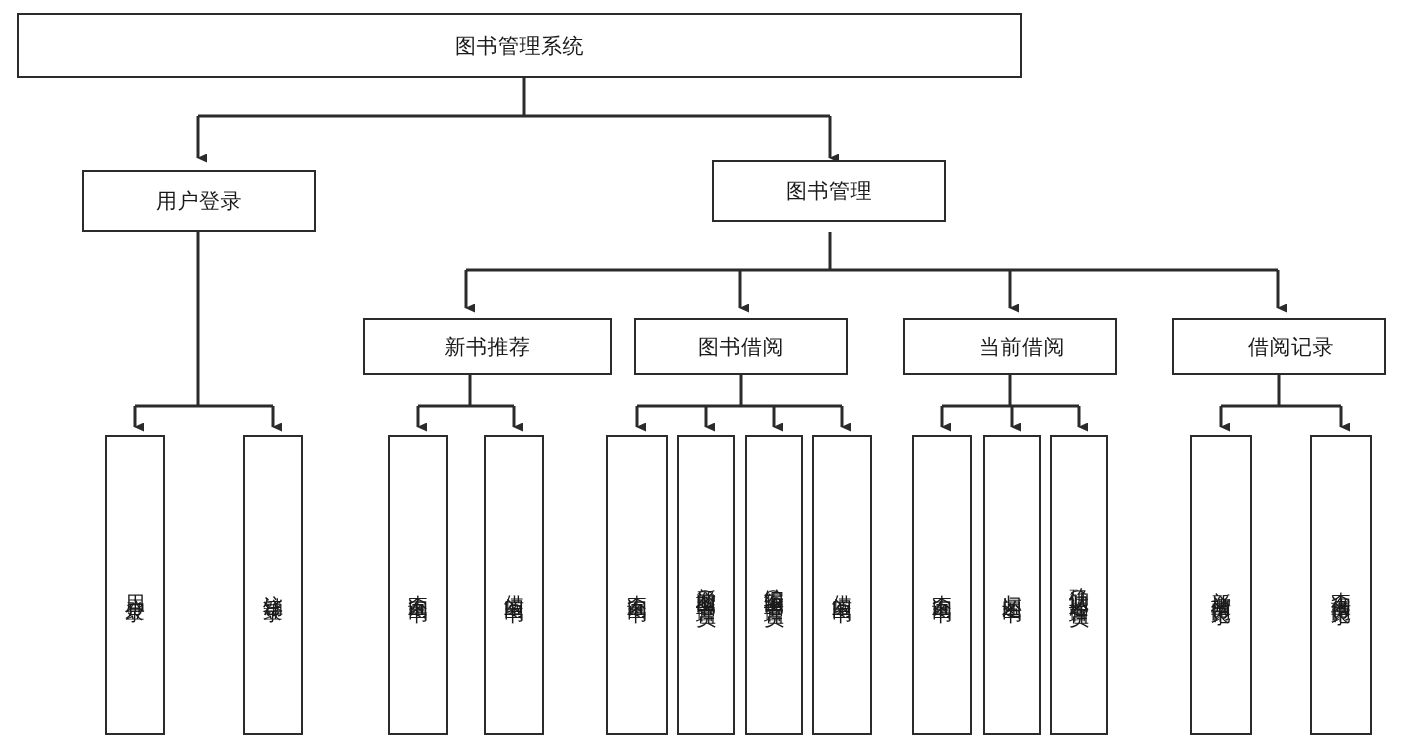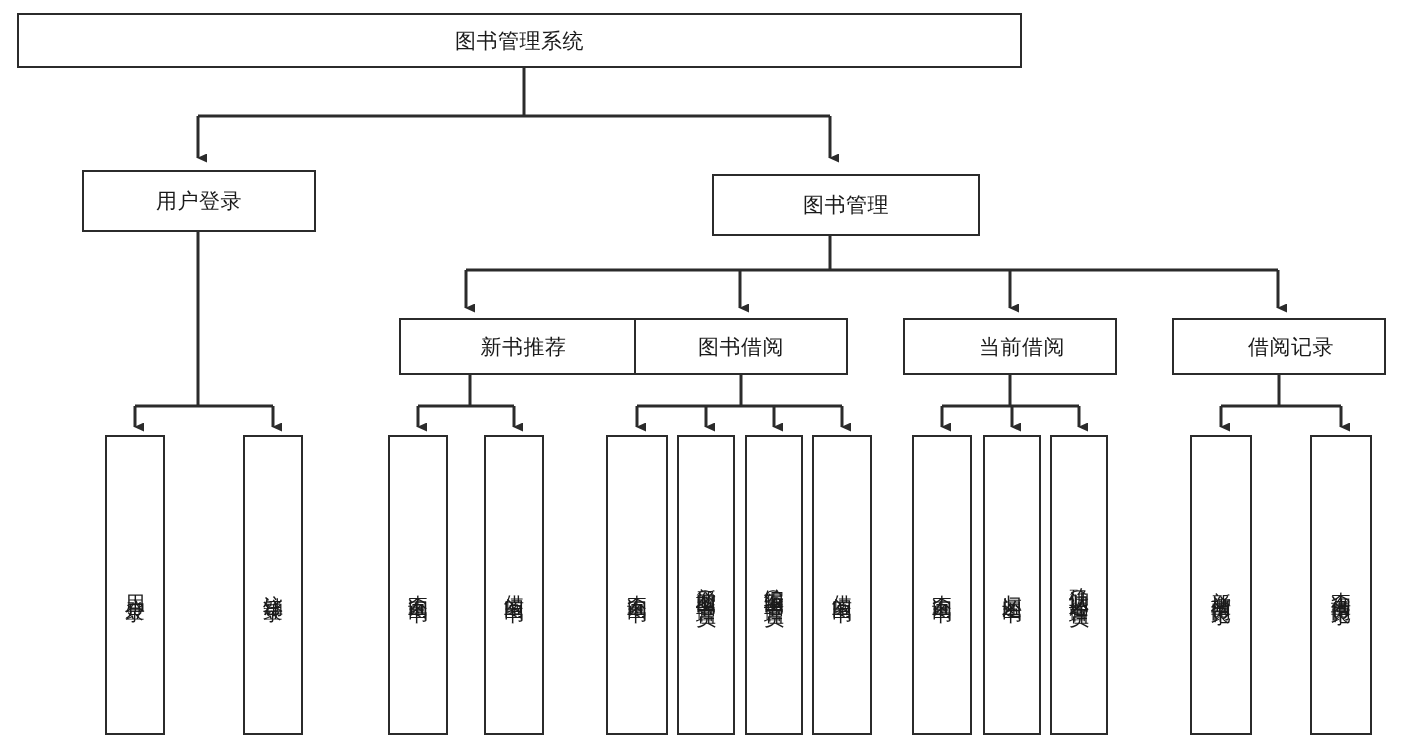--- a/index.html
+++ b/index.html
@@ -113,32 +113,32 @@
       <path d="M 1012 406 L 1012 427" marker-end="url(#arrowhead)"></path>
       <path d="M 1079 406 L 1079 427" marker-end="url(#arrowhead)"></path>
 
       <path d="M 1279 375 L 1279 406"></path>
       <path d="M 1221 406 L 1341 406"></path>
       <path d="M 1221 406 L 1221 427" marker-end="url(#arrowhead)"></path>
       <path d="M 1341 406 L 1341 427" marker-end="url(#arrowhead)"></path>
     </g>
   </svg>
 
-  <div class="node horizontal" id="node-root" style="left: 17px; top: 13px; width: 1005px; height: 55px; align-items: center;">
+  <div class="node horizontal" id="node-root" style="left: 17px; top: 13px; width: 1005px; height: 65px; align-items: center;">
     <span class="node-label">图书管理系统</span>
   </div>
 
   <div class="node horizontal" id="node-l2-0" style="left: 82px; top: 170px; width: 234px; height: 62px;">
     <span class="node-label">用户登录</span>
   </div>
-  <div class="node horizontal" id="node-l2-1" style="left: 712px; top: 174px; width: 268px; height: 62px;">
+  <div class="node horizontal" id="node-l2-1" style="left: 712px; top: 160px; width: 234px; height: 62px;">
     <span class="node-label">图书管理</span>
   </div>
 
-  <div class="node horizontal" id="node-l3-0" style="left: 363px; top: 318px; width: 249px; height: 57px; margin-left: 36px;">
+  <div class="node horizontal" id="node-l3-0" style="left: 363px; top: 318px; width: 249px; height: 57px;">
     <span class="node-label">新书推荐</span>
   </div>
   <div class="node horizontal" id="node-l3-1" style="left: 634px; top: 318px; width: 214px; height: 57px;">
     <span class="node-label">图书借阅</span>
   </div>
   <div class="node horizontal" id="node-l3-2" style="left: 903px; top: 318px; width: 214px; height: 57px; padding-left: 24px;">
     <span class="node-label">当前借阅</span>
   </div>
   <div class="node horizontal" id="node-l3-3" style="left: 1172px; top: 318px; width: 214px; height: 57px; padding-left: 24px;">
     <span class="node-label">借阅记录</span>

